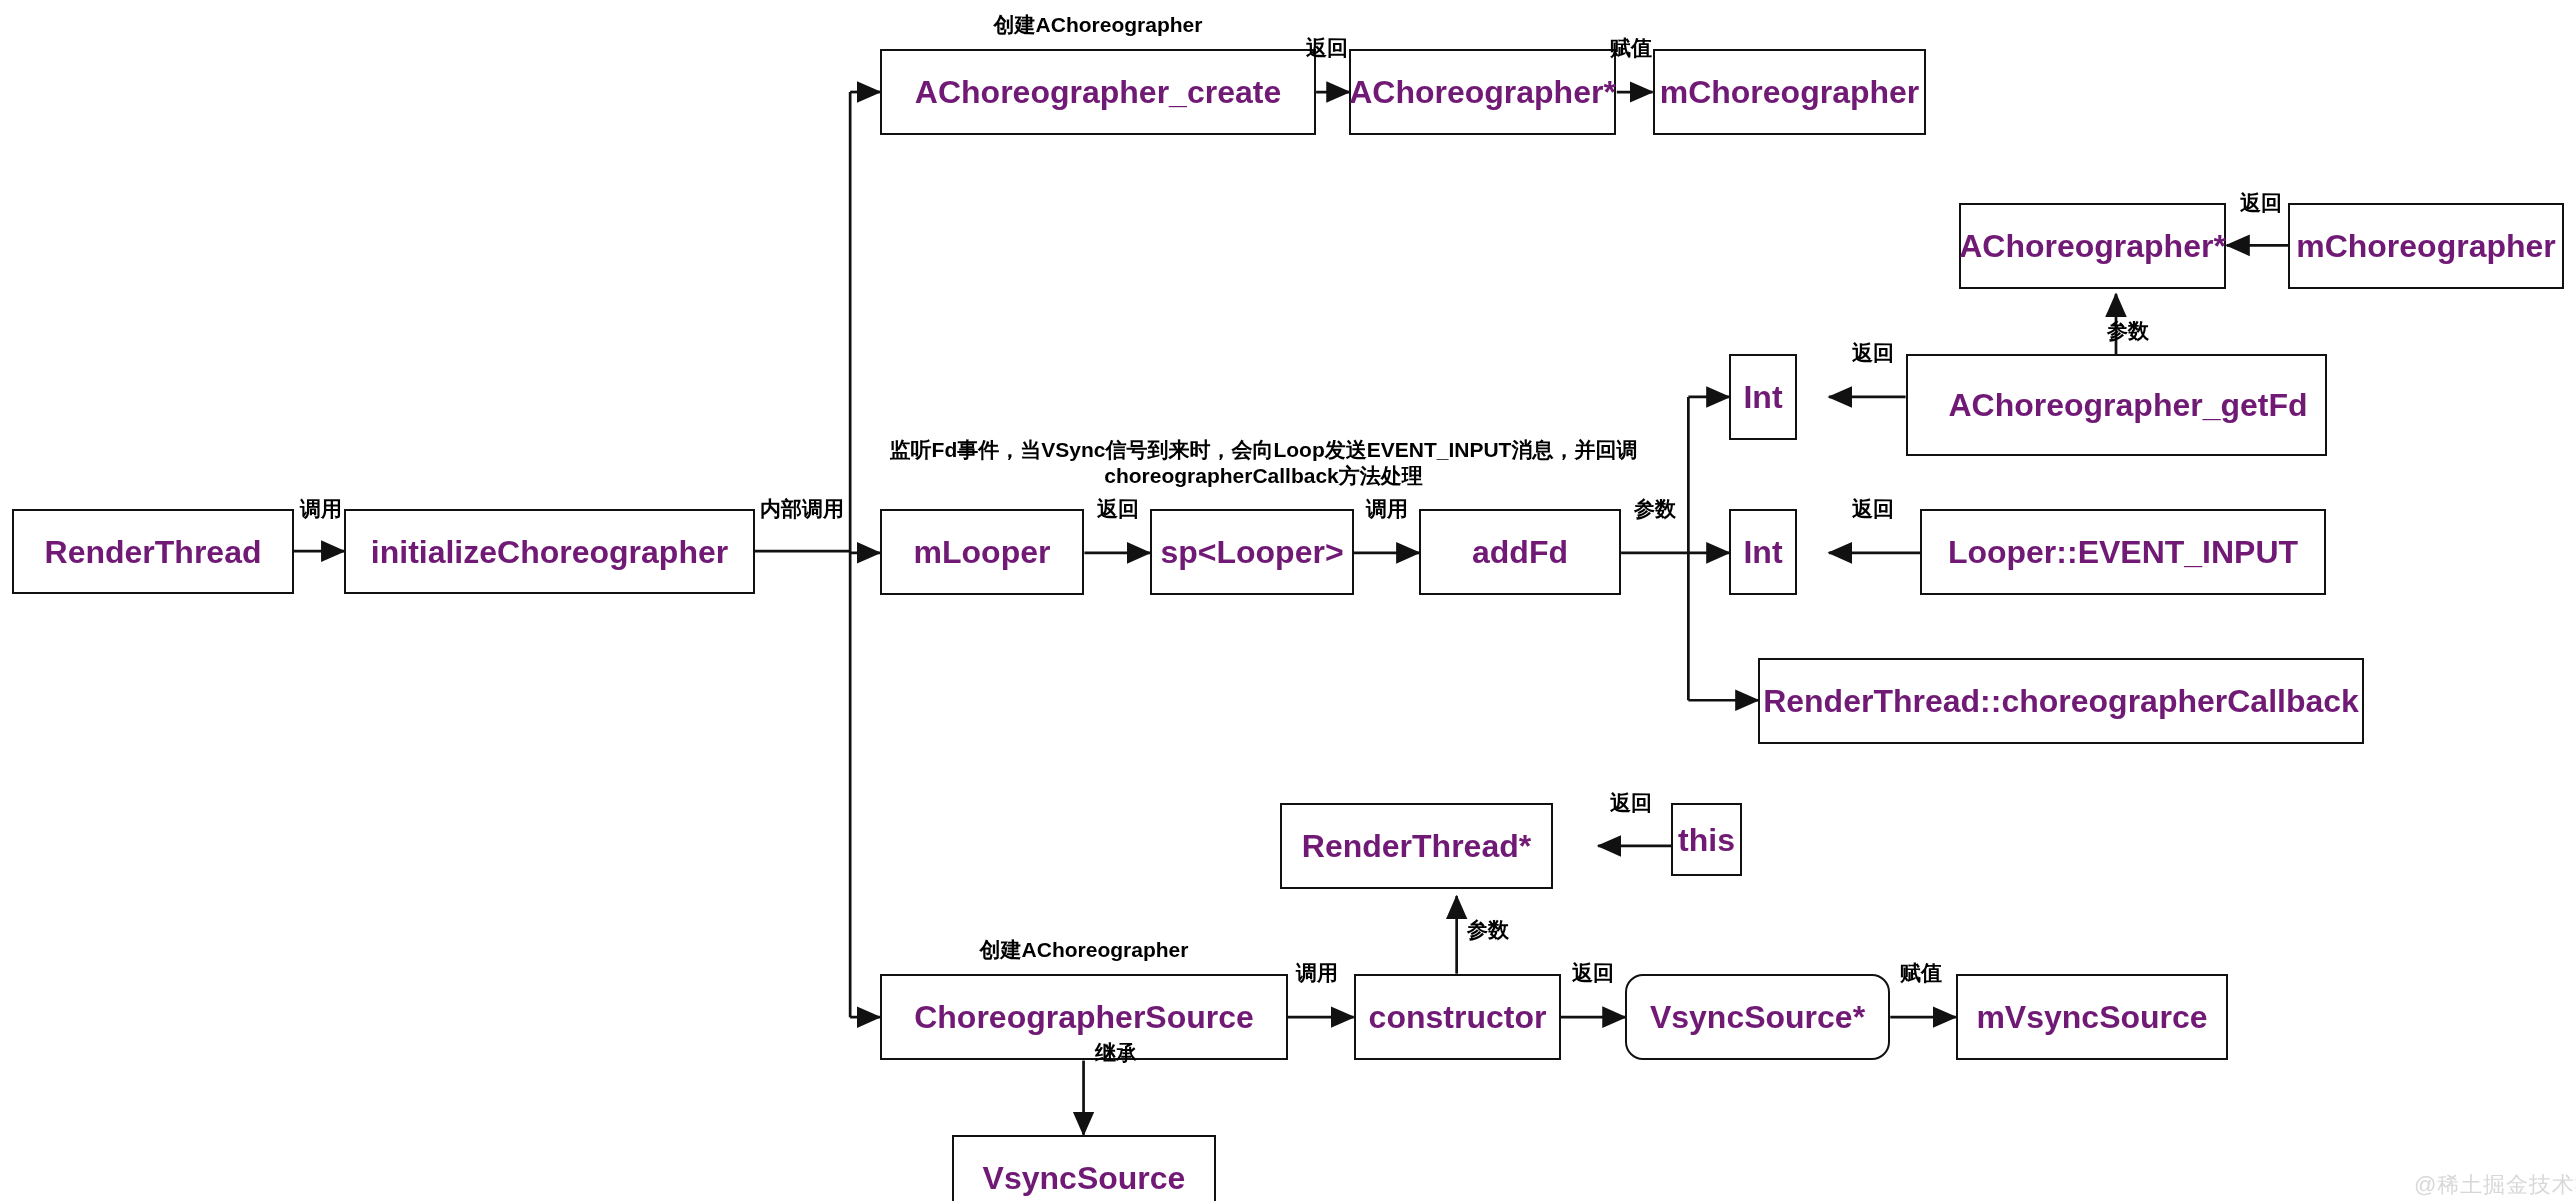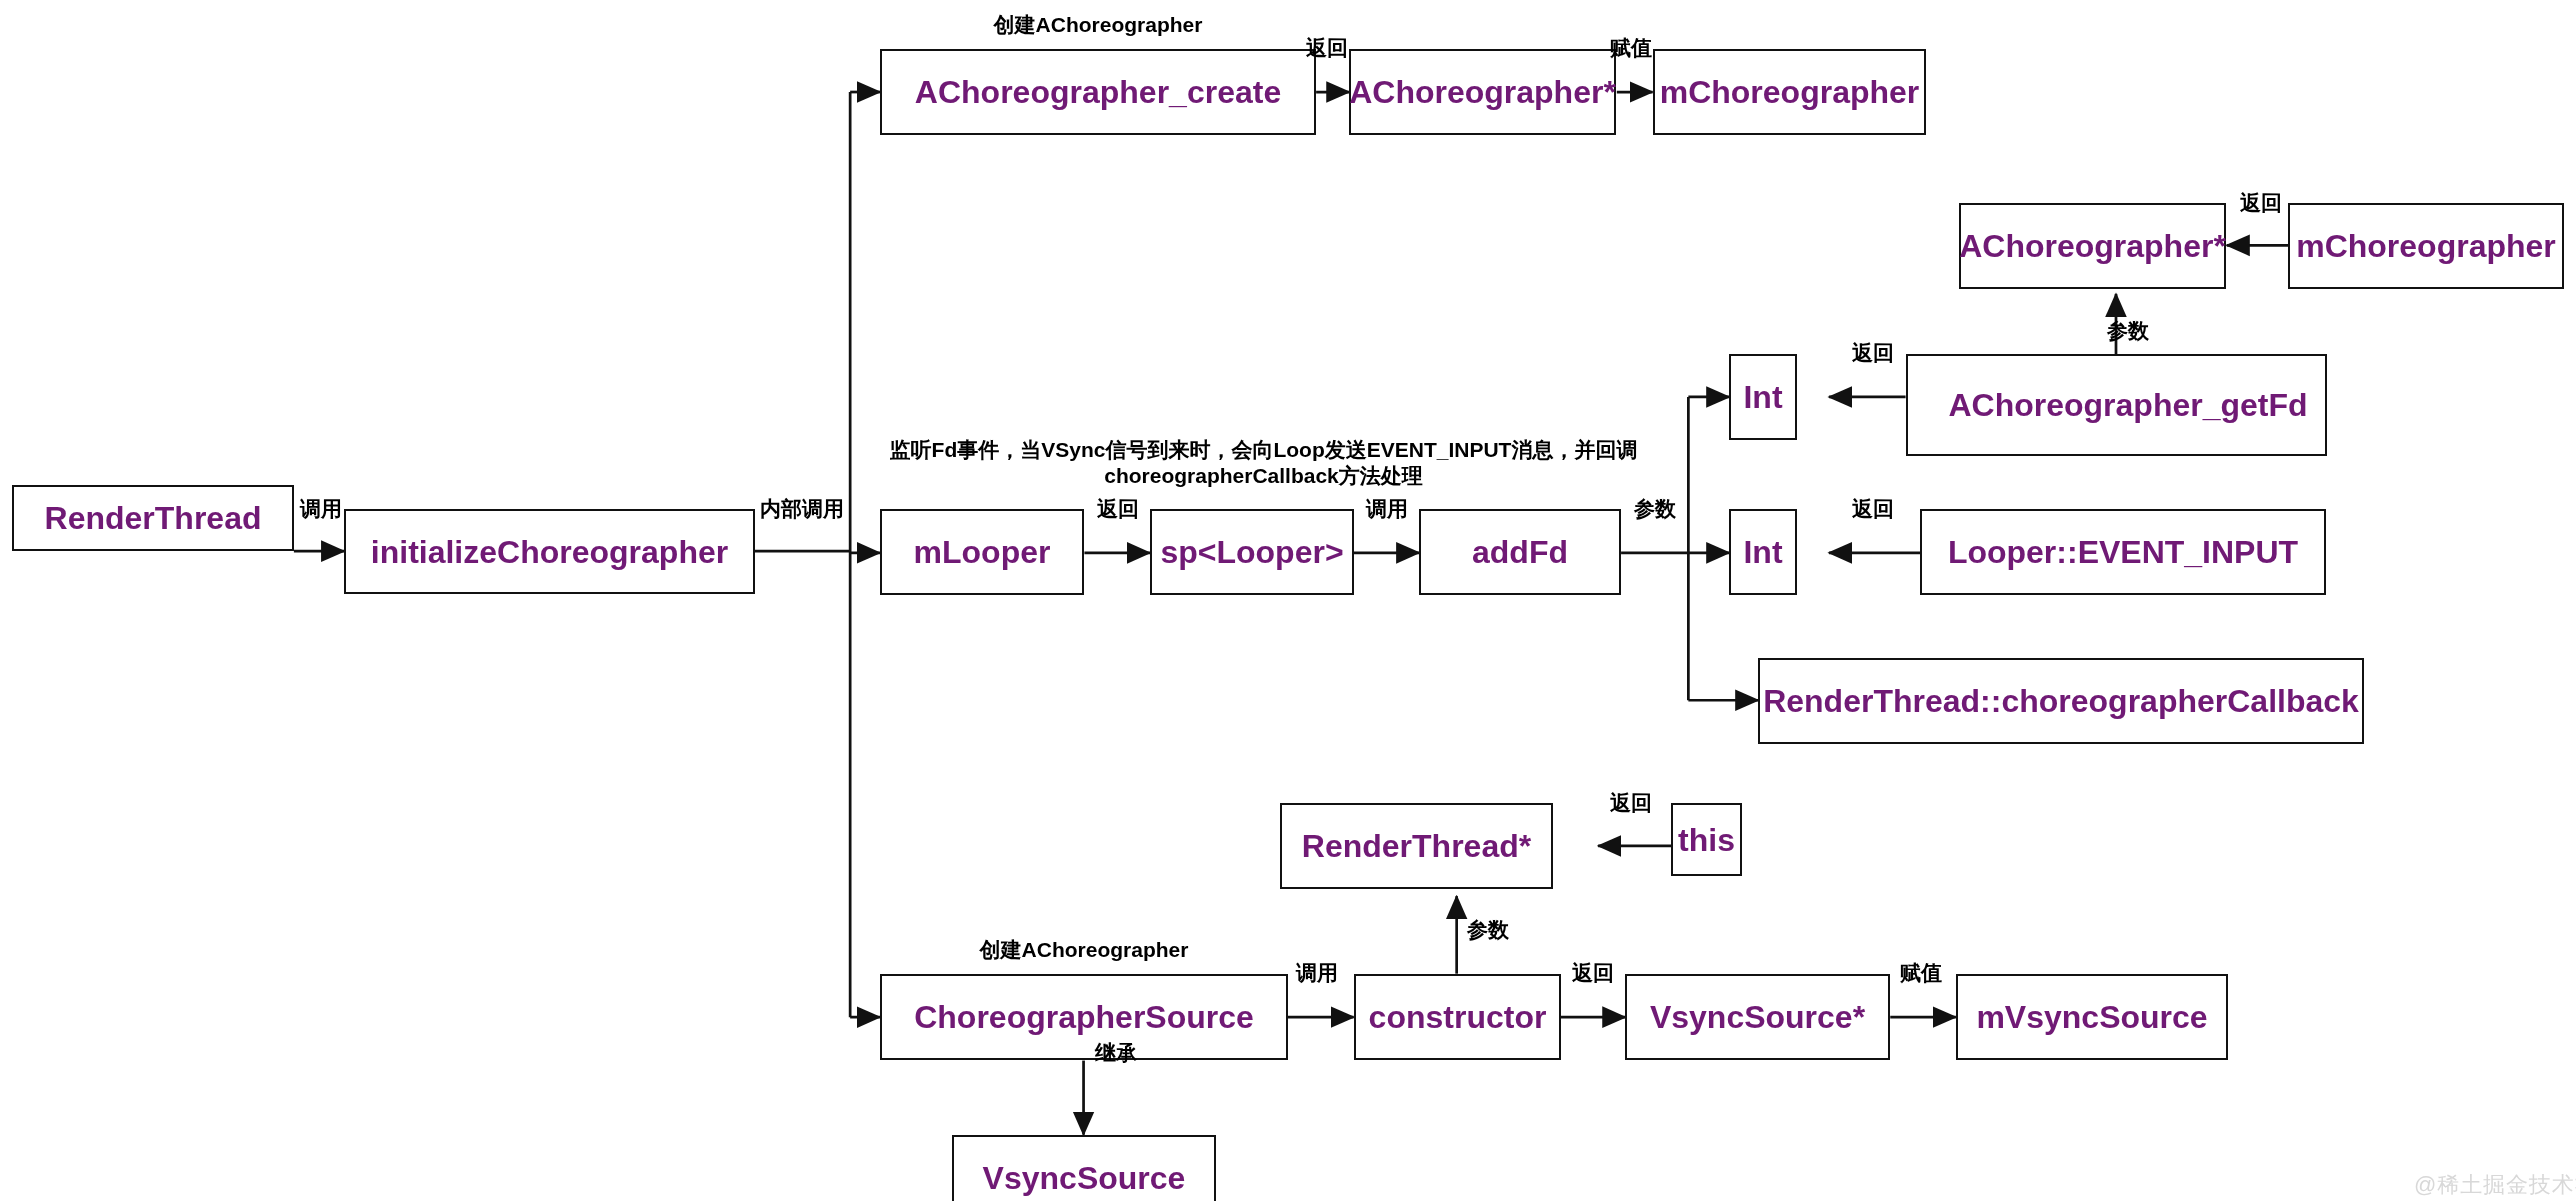--- a/index.html
+++ b/index.html
@@ -105,21 +105,21 @@
       <path d="M 1512 1194 L 1589 1194" marker-end="url(#ah)"></path>
 
       <path d="M 1832 1194 L 1908 1194" marker-end="url(#ah)"></path>
 
       <path d="M 2219 1194 L 2296 1194" marker-end="url(#ah)"></path>
 
       <path d="M 1272 1245 L 1272 1332" marker-end="url(#ah)"></path>
     </g>
   </svg>
 
-  <div class="node f38" style="left:12px;top:485px;width:282px;height:66px;">
+  <div class="node f38" style="left:12px;top:509px;width:282px;height:85px;">
     <span>RenderThread</span>
   </div>
 
   <div class="node f38" style="left:344px;top:509px;width:411px;height:85px;">
     <span>initializeChoreographer</span>
   </div>
 
   <div class="node f38" style="left:880px;top:49px;width:436px;height:86px;">
     <span>AChoreographer_create</span>
   </div>
@@ -181,21 +181,21 @@
   </div>
 
   <div class="node f38" style="left:880px;top:974px;width:408px;height:86px;">
     <span>ChoreographerSource</span>
   </div>
 
   <div class="node f38" style="left:1354px;top:974px;width:207px;height:86px;">
     <span>constructor</span>
   </div>
 
-  <div class="node f38" style="left:1625px;top:974px;width:265px;height:86px;">
+  <div class="node f38" style="left:1625px;top:974px;width:265px;height:86px;border-radius:18px;">
     <span>VsyncSource*</span>
   </div>
 
   <div class="node f38" style="left:1956px;top:974px;width:272px;height:86px;">
     <span>mVsyncSource</span>
   </div>
 
   <div class="node f38" style="left:952px;top:1135px;width:264px;height:86px;">
     <span>VsyncSource</span>
   </div>

